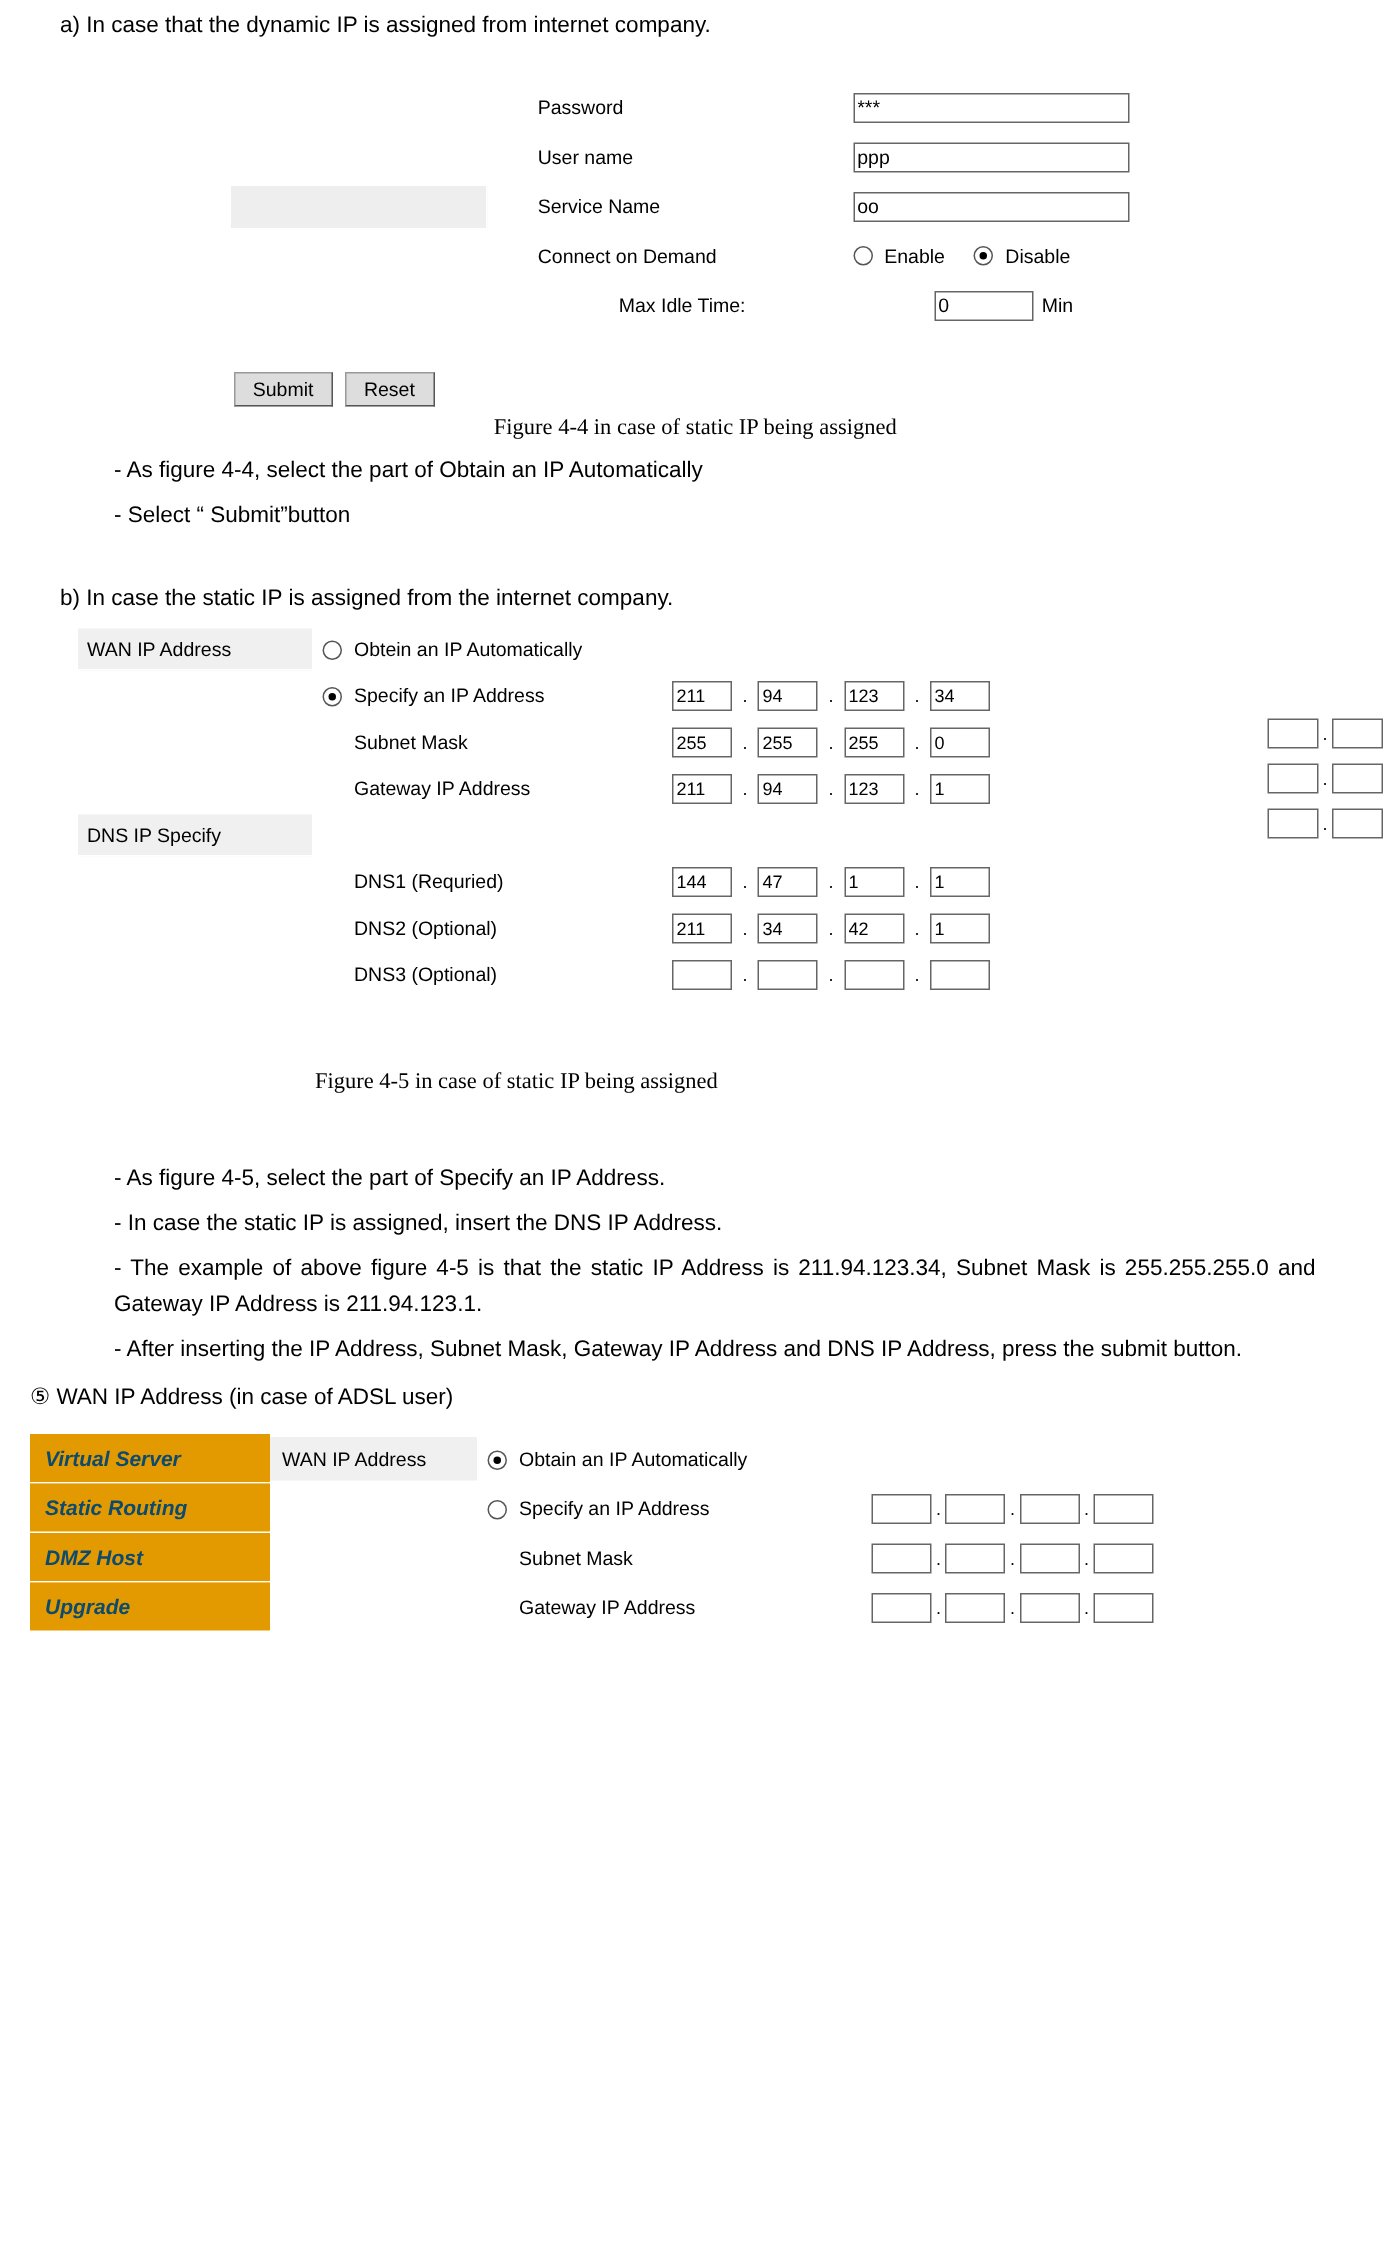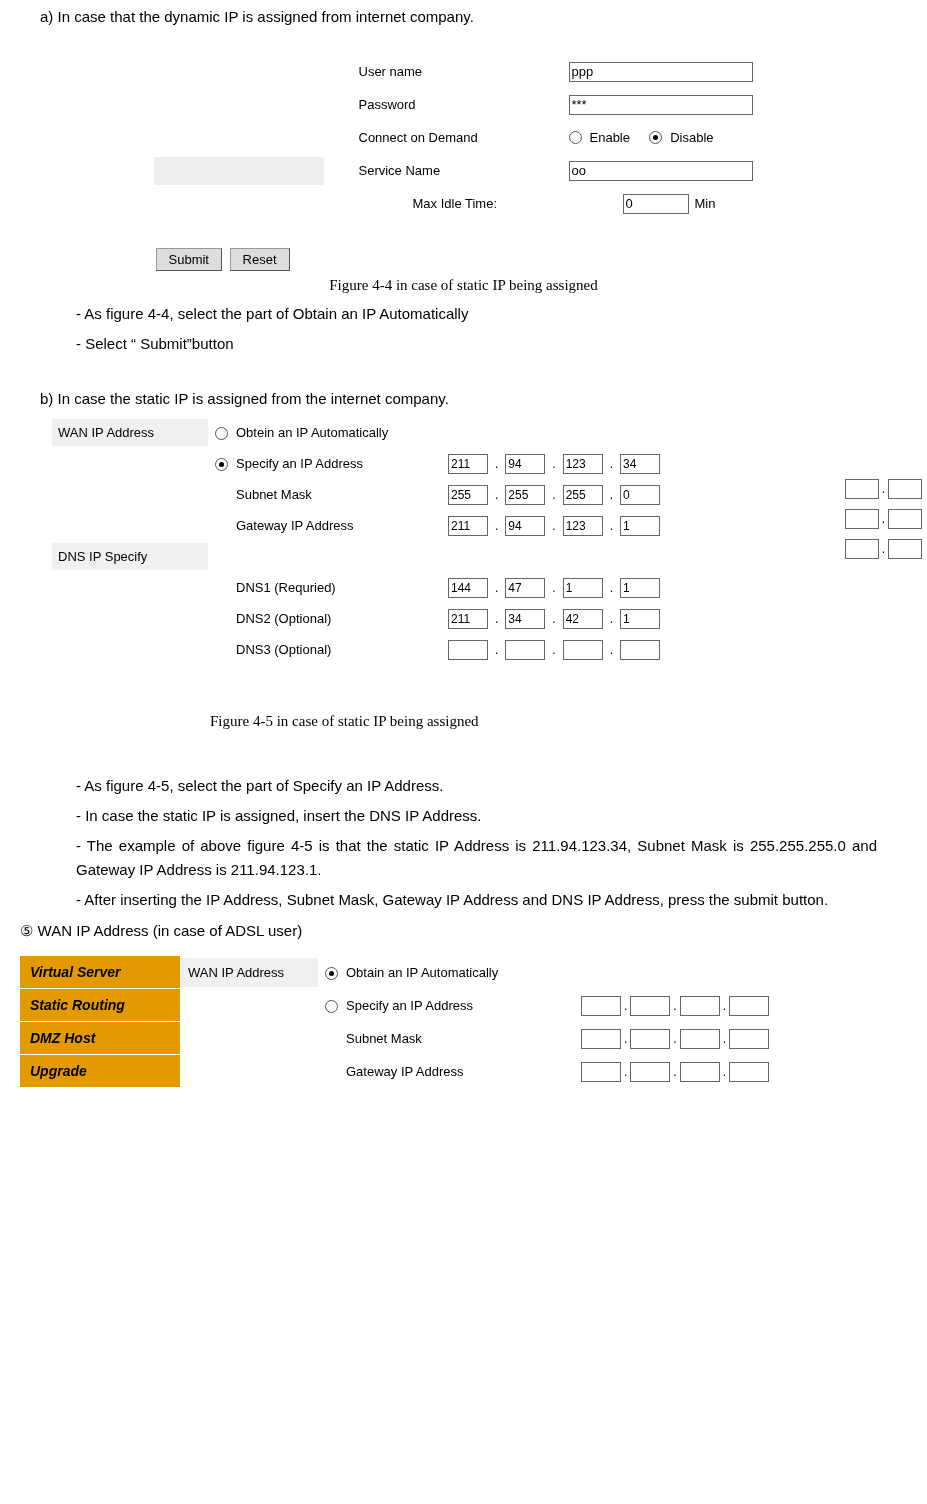--- a/index.html
+++ b/index.html
@@ -193,21 +193,21 @@
     display: flex;
     font-size: 13px;
   }
   .fig46-sidebar {
     width: 160px;
     display: flex;
     flex-direction: column;
   }
   .fig46-sidecell {
     background: #e39a00;
-    color: #000000;
+    color: #0c4a6e;
     font-weight: bold;
     padding: 8px 10px;
     border-bottom: 1px solid #fff;
     font-style: italic;
     font-family: Arial, sans-serif;
     font-size: 14px;
   }
   .fig46-main {
     flex: 1;
     display: flex;
@@ -236,54 +236,54 @@
 </style>
 </head>
 <body>
 
 <div class="heading-a">a) In case that the dynamic IP is assigned from internet company.</div>
 
 <div class="fig44">
   <div class="fig44-row">
     <div class="fig44-leftcell"></div>
     <div class="fig44-iconcell"></div>
+    <div class="fig44-label">Password</div>
+    <div class="fig44-value">
+      <input class="txt-input w180" value="***" style="">
+    </div>
+  </div>
+  <div class="fig44-row">
+    <div class="fig44-leftcell"></div>
+    <div class="fig44-iconcell"></div>
     <div class="fig44-label">User name</div>
     <div class="fig44-value">
       <input class="txt-input w180" value="ppp" style="">
     </div>
   </div>
   <div class="fig44-row">
-    <div class="fig44-leftcell"></div>
+    <div class="fig44-leftcell alt"></div>
     <div class="fig44-iconcell"></div>
-    <div class="fig44-label">Password</div>
+    <div class="fig44-label">Service Name</div>
     <div class="fig44-value">
-      <input class="txt-input w180" value="***" style="">
+      <input class="txt-input w180" value="oo" style="">
     </div>
   </div>
   <div class="fig44-row">
     <div class="fig44-leftcell"></div>
     <div class="fig44-iconcell"></div>
     <div class="fig44-label">Connect on Demand</div>
     <div class="fig44-value">
       <span class="radio-dot"></span>
       <span>Enable</span>
       &nbsp;&nbsp;
       <span class="radio-dot checked"></span>
       <span>Disable</span>
     </div>
   </div>
   <div class="fig44-row">
-    <div class="fig44-leftcell alt"></div>
-    <div class="fig44-iconcell"></div>
-    <div class="fig44-label">Service Name</div>
-    <div class="fig44-value">
-      <input class="txt-input w180" value="oo" style="">
-    </div>
-  </div>
-  <div class="fig44-row">
     <div class="fig44-leftcell"></div>
     <div class="fig44-iconcell"></div>
     <div class="fig44-label" style="padding-left:60px;">Max Idle Time:</div>
     <div class="fig44-value">
       <input class="txt-input small" value="0" style="">
       <span>Min</span>
     </div>
   </div>
   <div class="btn-row">
     <span class="wbtn">Submit</span>

